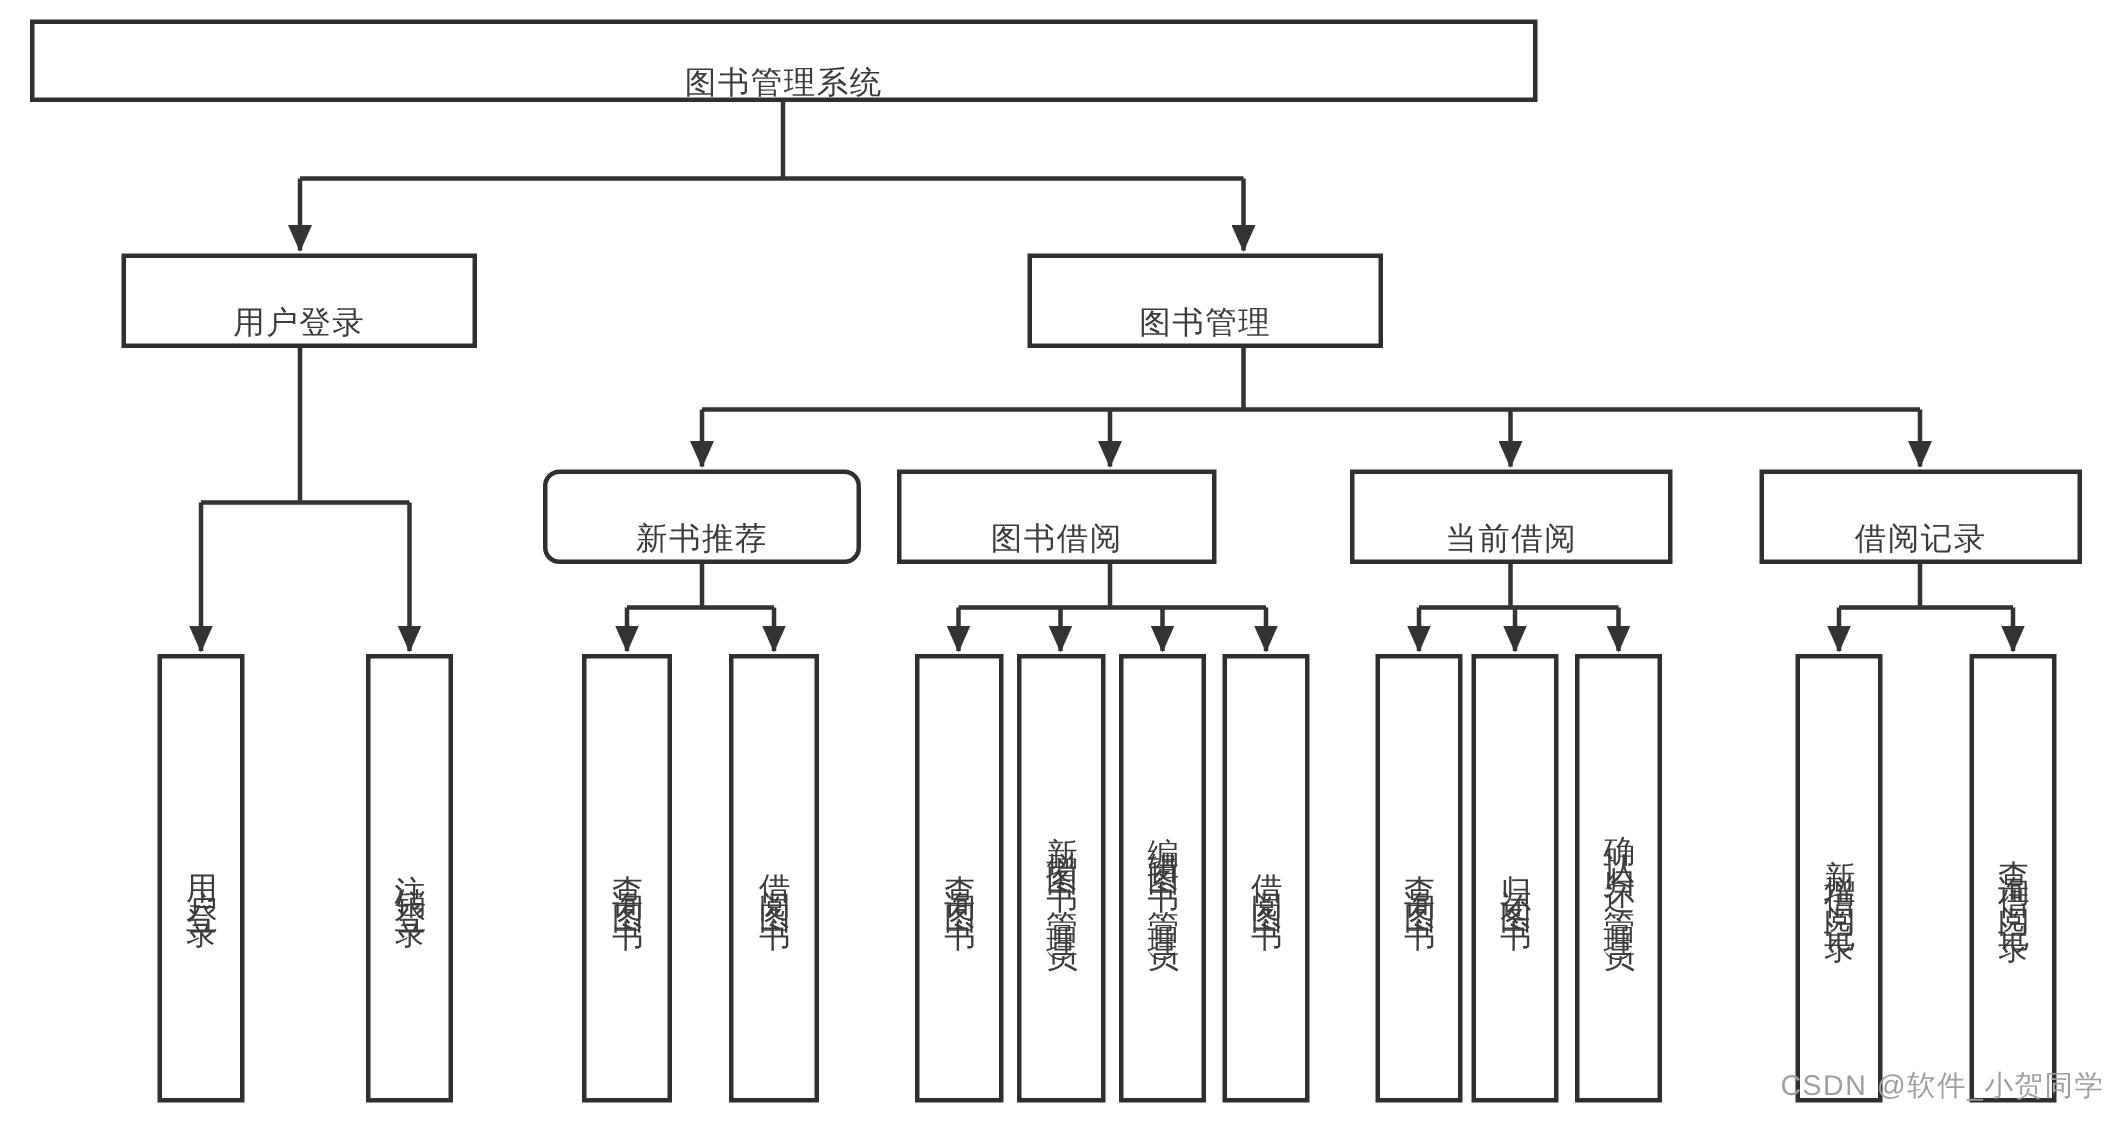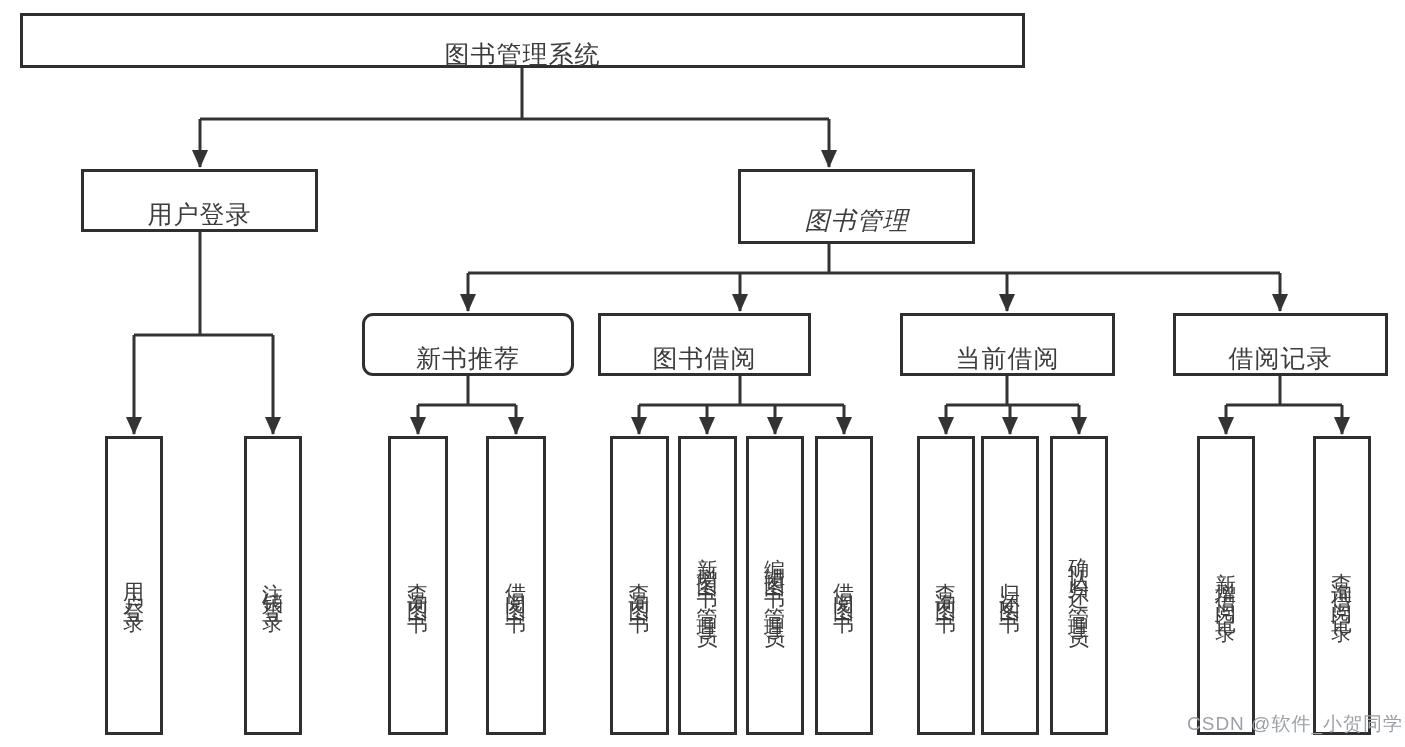--- a/index.html
+++ b/index.html
@@ -15,21 +15,21 @@
     position:absolute;
     box-sizing:border-box;
     background:#ffffff;
     border:3px solid #2f2f2f;
     display:flex;
     align-items:center;
     justify-content:center;
     color:#3c3c3c;
     z-index:2;
   }
-  .h-label{font-size:25px;letter-spacing:1px;white-space:nowrap;margin-top:28px;}
+  .h-label{font-size:21px;letter-spacing:1px;white-space:nowrap;margin-top:28px;}
   .leaf .v-label{
     writing-mode:vertical-rl;
     text-orientation:mixed;
     font-size:21px;
     line-height:1.1;
     letter-spacing:10px;
   }
   .leaf{top:436px;height:299px;}
   .watermark{
     position:absolute;
@@ -89,21 +89,21 @@
     </g>
   </svg>
 
   <div class="box" style="left:20px;top:13px;width:1005px;height:55px;">
     <span class="h-label">图书管理系统</span>
   </div>
 
   <div class="box" style="left:81px;top:169px;width:237px;height:63px;">
     <span class="h-label">用户登录</span>
   </div>
-  <div class="box" style="left:738px;top:169px;width:237px;height:75px;font-style:italic;">
+  <div class="box" style="left:685px;top:169px;width:237px;height:63px;">
     <span class="h-label">图书管理</span>
   </div>
 
   <div class="box" style="left:362px;top:313px;width:212px;height:63px;border-radius:11px;">
     <span class="h-label">新书推荐</span>
   </div>
   <div class="box" style="left:598px;top:313px;width:213px;height:63px;">
     <span class="h-label">图书借阅</span>
   </div>
   <div class="box" style="left:900px;top:313px;width:215px;height:63px;font-family:Liberation Mono, monospace;">

